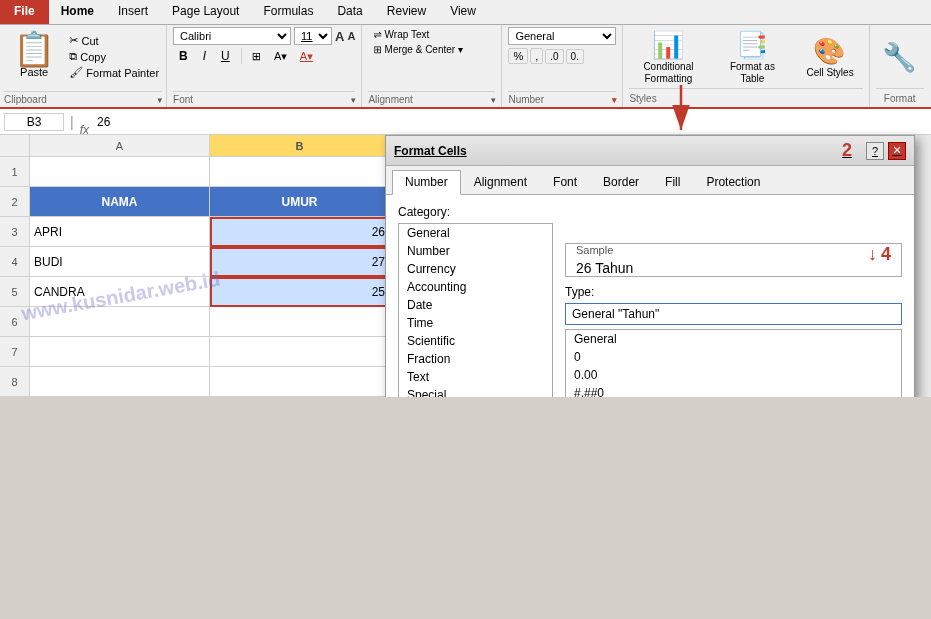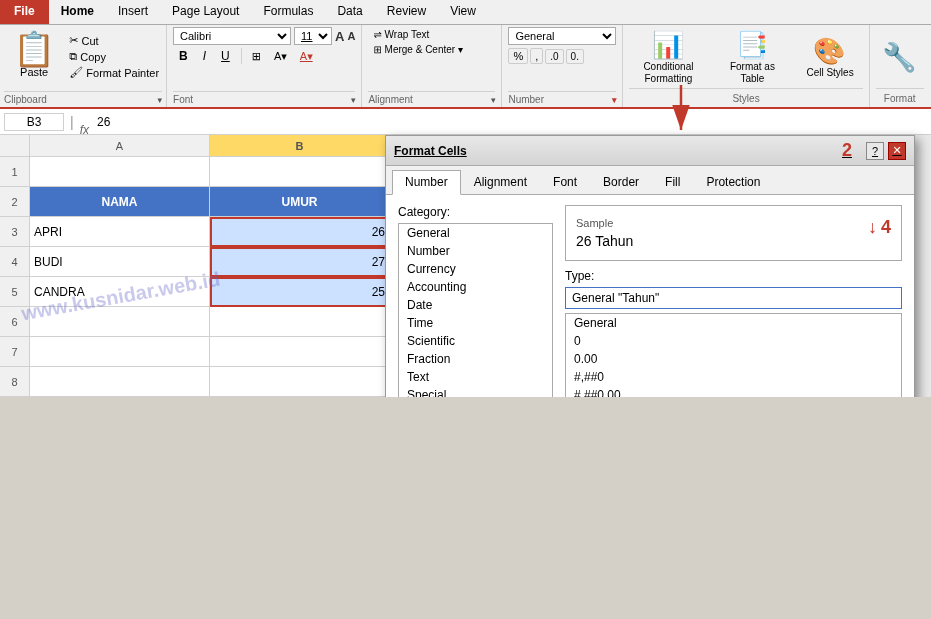--- a/index.html
+++ b/index.html
@@ -113,21 +113,21 @@
         </div>
         <div data-name="format-as-table-button" style="display:flex; flex-direction:column; align-items:center; padding:2px 8px; cursor:pointer; font-size:10px; border:1px solid transparent;">
           <span data-name="format-table-icon" style="font-size:26px;">📑</span>
           <span style="text-align:center; max-width:60px; line-height:1.2;">Format as Table</span>
         </div>
         <div data-name="cell-styles-button" style="display:flex; flex-direction:column; align-items:center; padding:2px 8px; cursor:pointer; font-size:10px; border:1px solid transparent;">
           <span data-name="cell-styles-icon" style="font-size:26px;">🎨</span>
           <span style="text-align:center; max-width:60px; line-height:1.2;">Cell Styles</span>
         </div>
       </div>
-      <div style="border-top:1px solid #d0d0d0; padding-top:2px; width:100%; text-align:center;">
+      <div style="border-top:1px solid #d0d0d0; padding-top:2px; width:100%; text-align:left;">
         <span data-name="styles-group-label" style="font-size:10px; color:#666;">Styles</span>
       </div>
     </div>
 
     <div data-name="format-group" style="display:flex; flex-direction:column; padding:2px 6px; align-items:center; min-width:60px;">
       <div style="flex:1; display:flex; align-items:center; justify-content:center;">
         <span data-name="format-icon" style="font-size:28px;">🔧</span>
       </div>
       <div style="border-top:1px solid #d0d0d0; padding-top:2px; width:100%; text-align:center;">
         <span data-name="format-group-label" style="font-size:10px; color:#666;">Format</span>
@@ -242,21 +242,21 @@
             <div data-name="cat-text" style="padding:2px 8px; cursor:pointer;">Text</div>
             <div data-name="cat-special" style="padding:2px 8px; cursor:pointer;">Special</div>
             <div data-name="cat-custom" style="padding:2px 8px; cursor:pointer; background:#4472c4; color:white;">Custom</div>
           </div>
 
           <div data-name="label-3" style="color:#c0392b; font-size:18px; font-weight:bold; text-align:center; margin-top:4px;">3</div>
         </div>
 
         <div data-name="format-right-panel" style="flex:1;">
 
-          <div data-name="sample-section" style="border:1px solid #aaa; padding:11px 10px; margin-bottom:8px; background:white; display:flex; align-items:flex-start; gap:10px;">
+          <div data-name="sample-section" style="border:1px solid #aaa; padding:0 10px; margin-bottom:8px; background:white; display:flex; align-items:flex-start; gap:10px;margin-top:38px;">
             <div>
               <div data-name="sample-label" style="font-size:11px; color:#555;">Sample</div>
               <div data-name="sample-value" style="font-size:14px; margin-top:4px;">26 Tahun</div>
             </div>
 
             <div data-name="label-4" style="color:#c0392b; font-size:18px; font-weight:bold; margin-left:auto; display:flex; align-items:center; gap:4px;">
               <span style="font-size:18px;">↓</span>
               <span>4</span>
             </div>
           </div>

